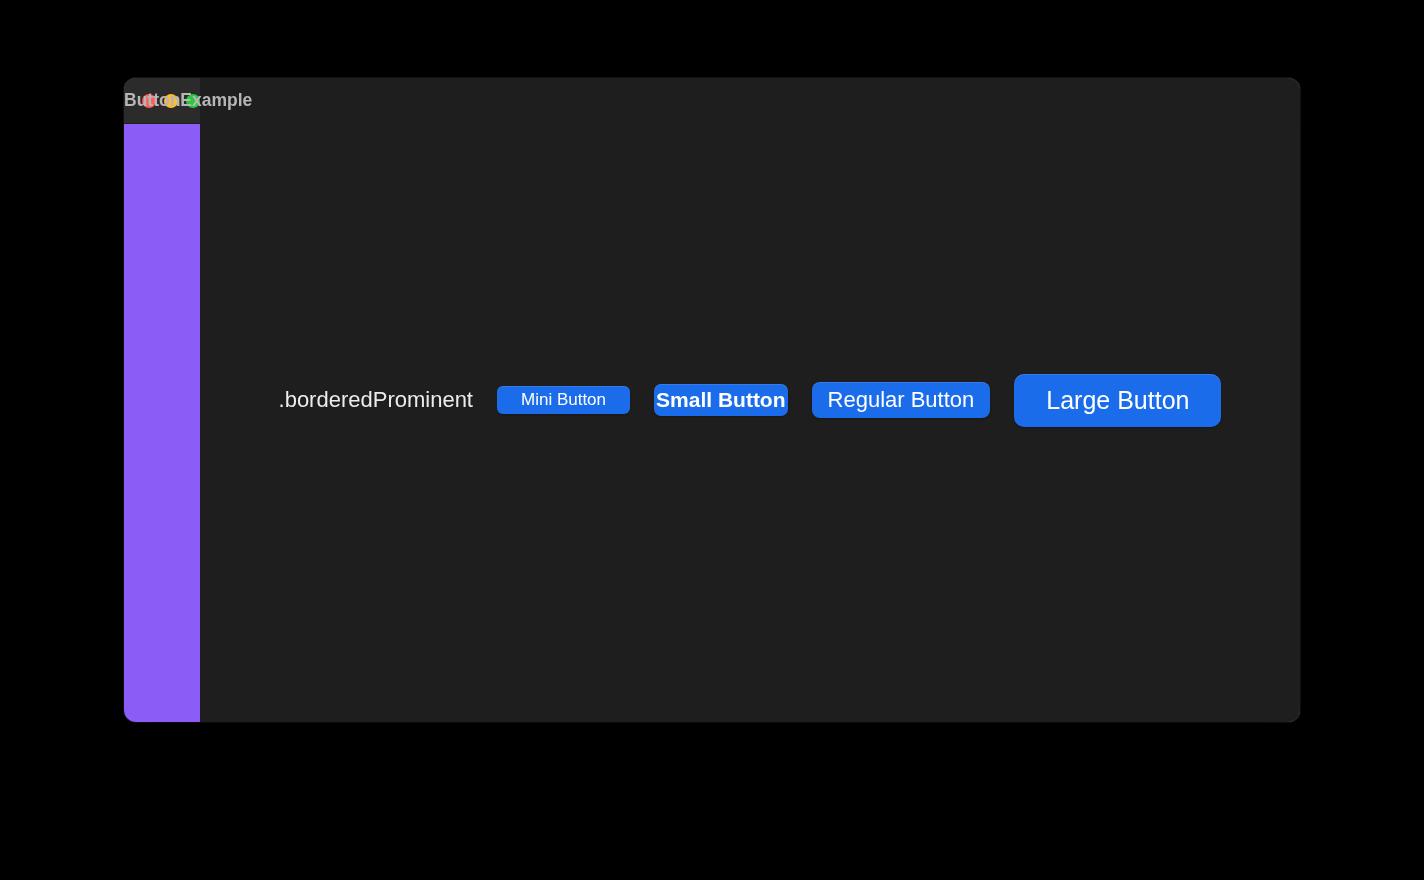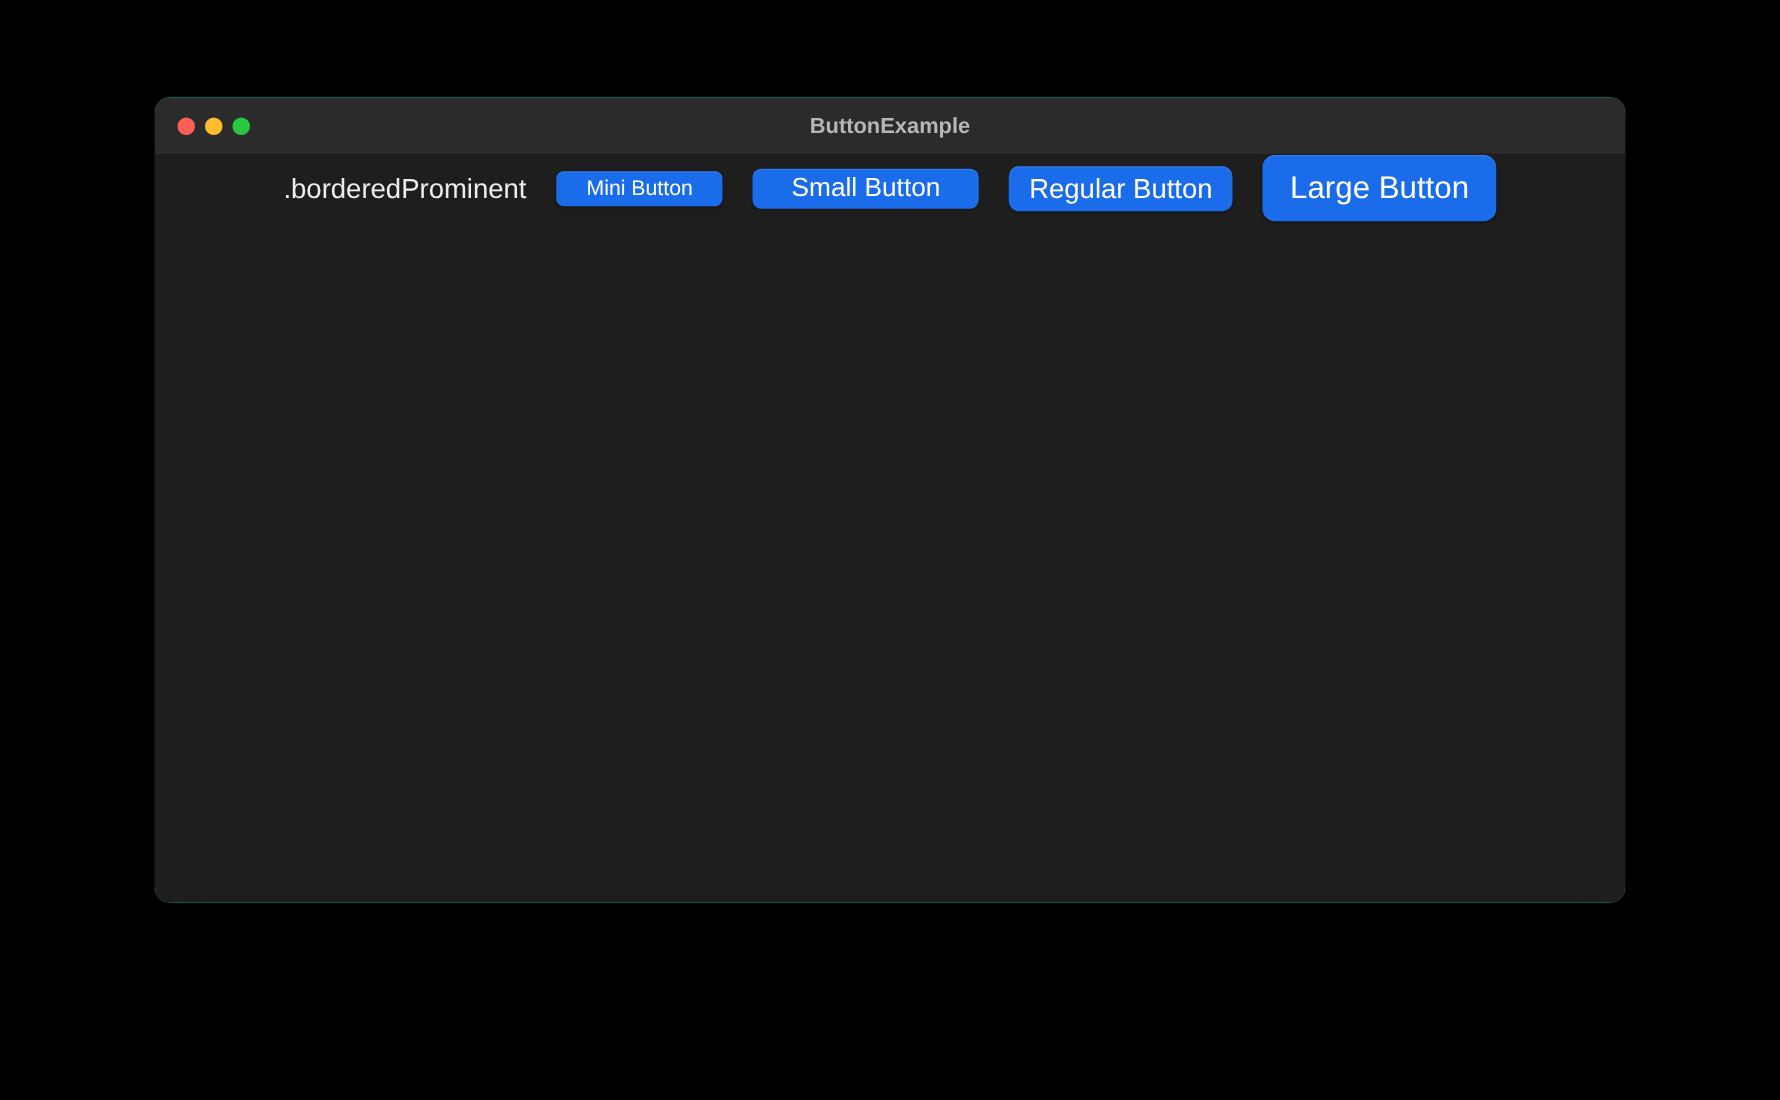--- a/index.html
+++ b/index.html
@@ -13,26 +13,25 @@
       background: #000000;
       font-family: -apple-system, BlinkMacSystemFont, "Segoe UI", Helvetica, Arial, sans-serif;
       display: flex;
       align-items: flex-start;
       justify-content: center;
       padding-top: 78px;
     }
     .window {
       width: 1176px;
       height: 644px;
-      background: #14b8a6;
+      background: #8b5cf6;
       border-radius: 12px;
       overflow: hidden;
       box-shadow: 0 20px 60px rgba(0,0,0,0.6), 0 0 0 1px rgba(255,255,255,0.08);
       display: flex;
-      flex-direction: column;
     }
     .titlebar {
       height: 46px;
       background: #2b2b2b;
       display: flex;
       align-items: center;
       position: relative;
       border-bottom: 1px solid rgba(0,0,0,0.3);
       flex-shrink: 0;
     }
@@ -56,21 +55,21 @@
       text-align: center;
       color: #b6b6b6;
       font-size: 17.5px;
       font-weight: 600;
       pointer-events: none;
     }
     .content {
       flex: 1;
       background: #1e1e1e;
       display: flex;
-      align-items: flex-start;
+      align-items: center;
       justify-content: center;
     }
     .row {
       display: flex;
       align-items: center;
       gap: 24px;
     }
     .style-label {
       color: #ececec;
       font-size: 22px;
@@ -86,33 +85,33 @@
       box-shadow: 0 1px 2px rgba(0,0,0,0.25), inset 0 1px 0 rgba(255,255,255,0.12);
     }
     .btn-mini {
       font-size: 17px;
       padding: 4px 24px;
       border-radius: 6px;
       font-weight: 400;
     }
     .btn-small {
       font-size: 21px;
-      padding: 4px 31px;
+      padding: 4px 2px;
       border-radius: 7px;
-      font-weight: 400;
+      font-weight: 700;
     }
     .btn-regular {
       font-size: 22px;
       padding: 5px 16px;
       border-radius: 8px;
       font-weight: 400;
     }
     .btn-large {
       font-size: 25px;
-      padding: 12px 22px;
+      padding: 12px 32px;
       border-radius: 10px;
       font-weight: 400;
     }
   </style>
 </head>
 <body>
 
 <div class="window">
   <div class="titlebar">
     <div class="traffic-lights">

